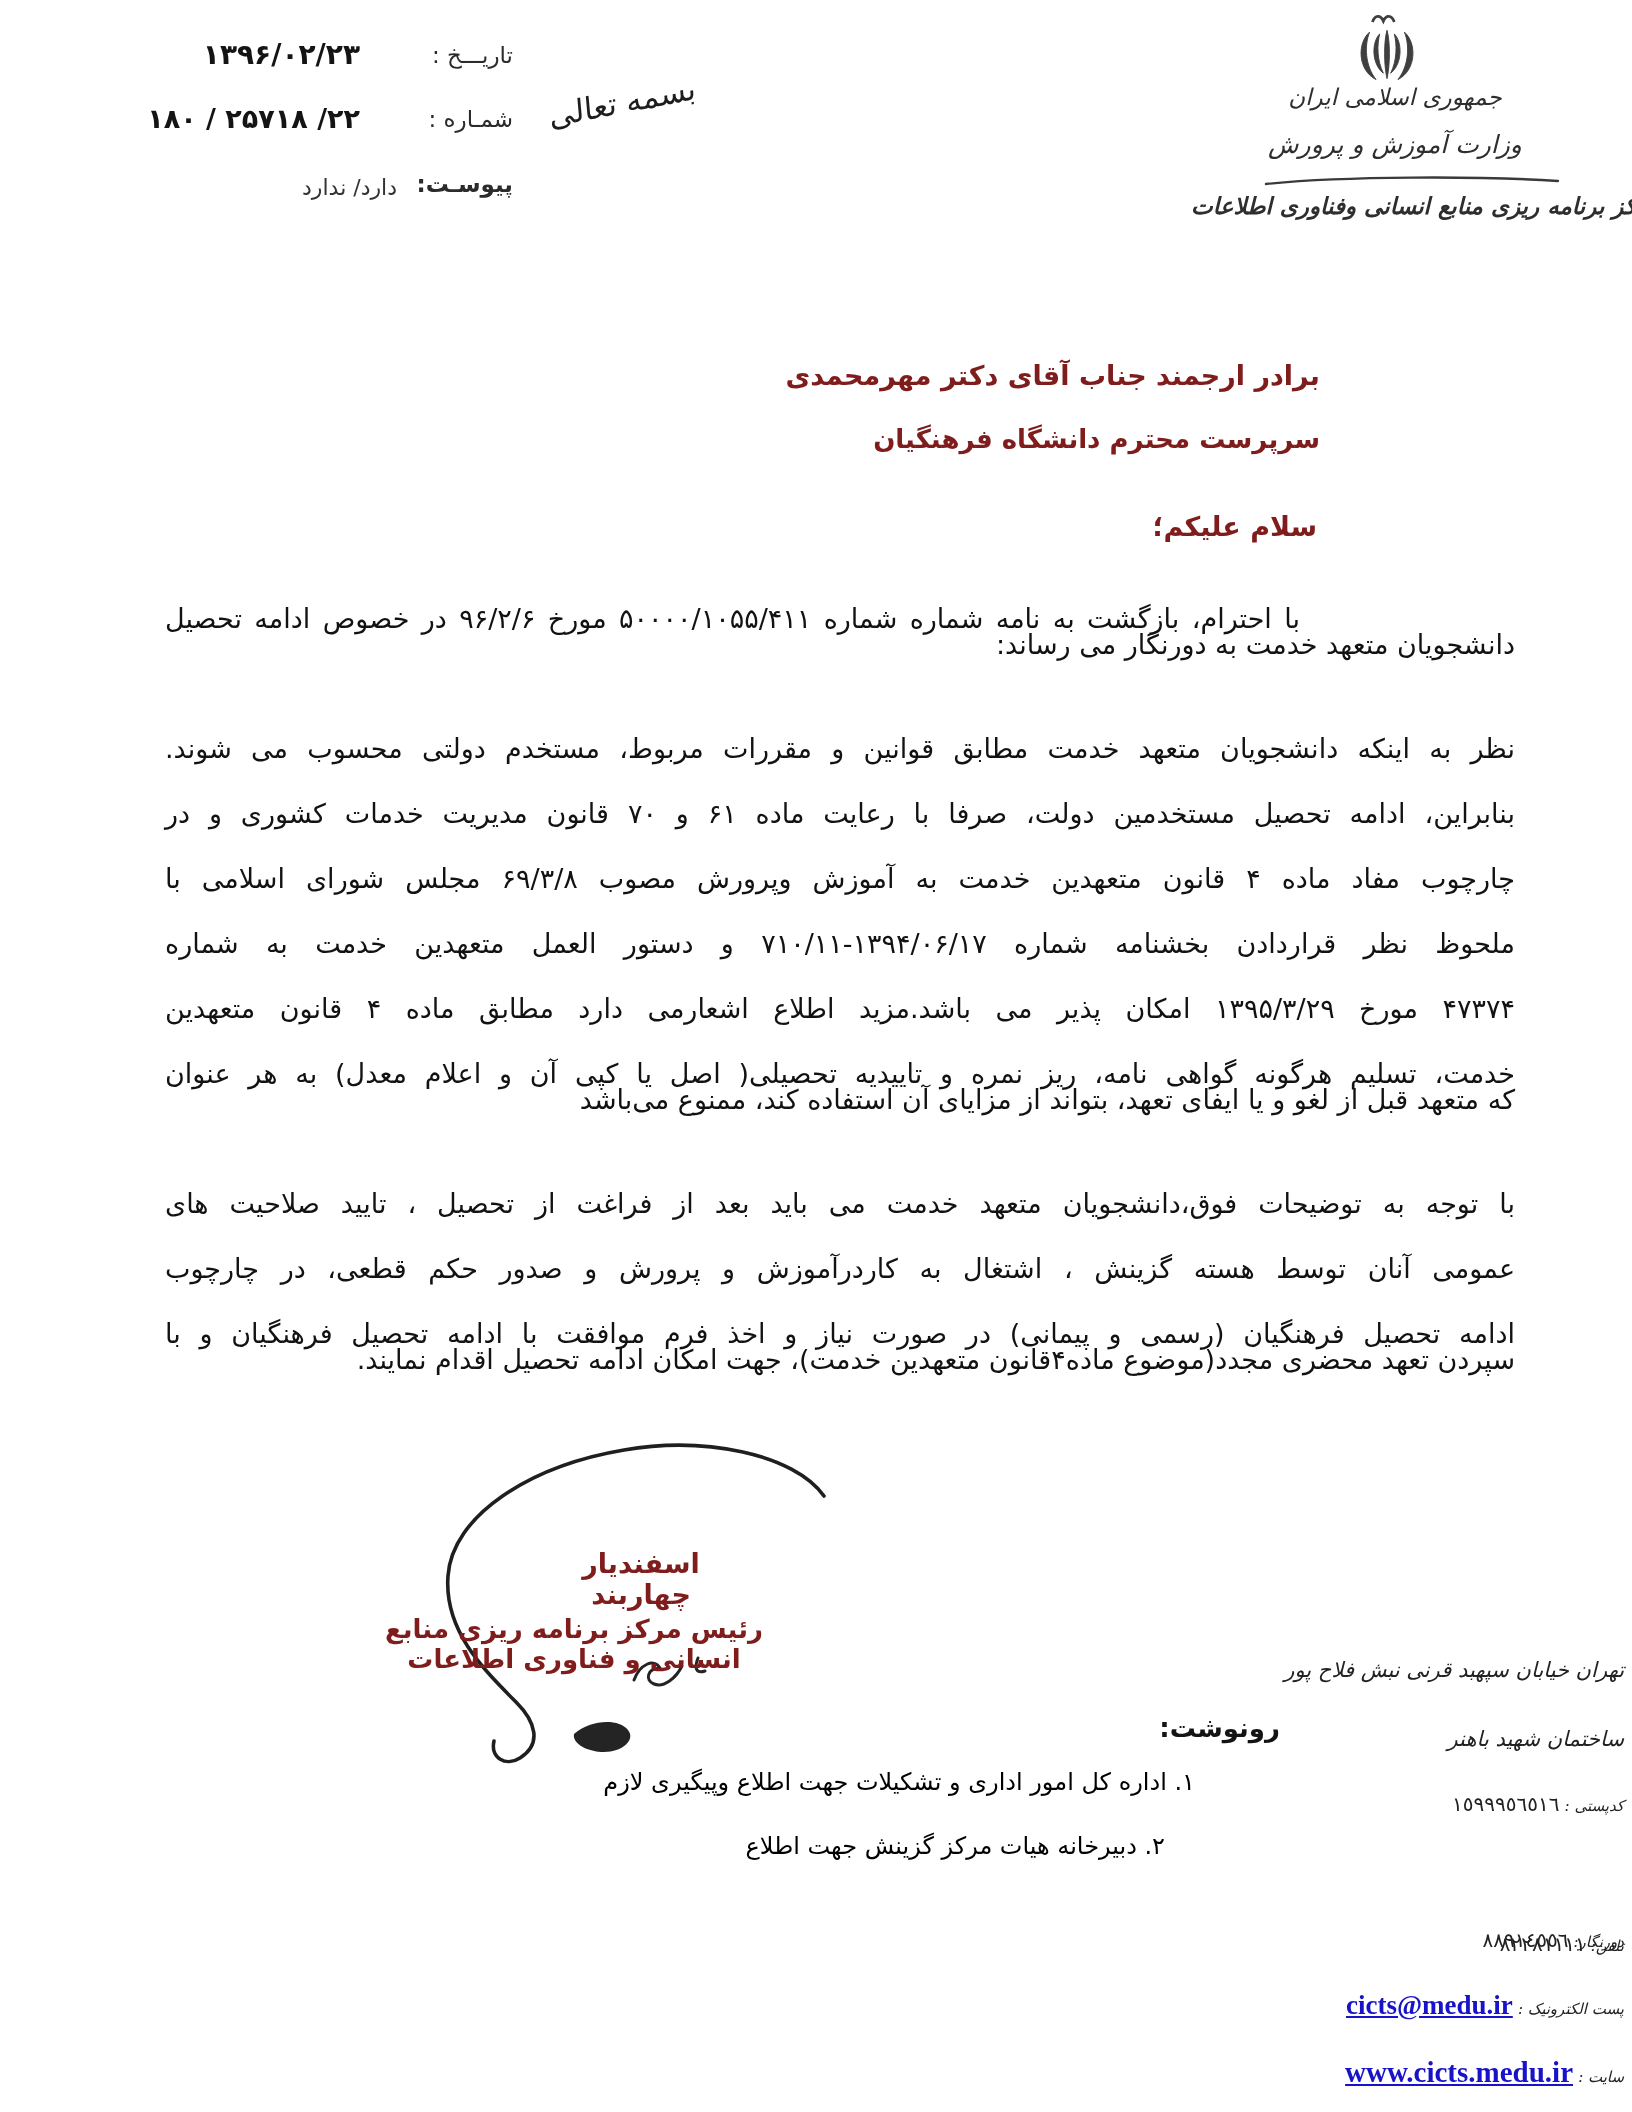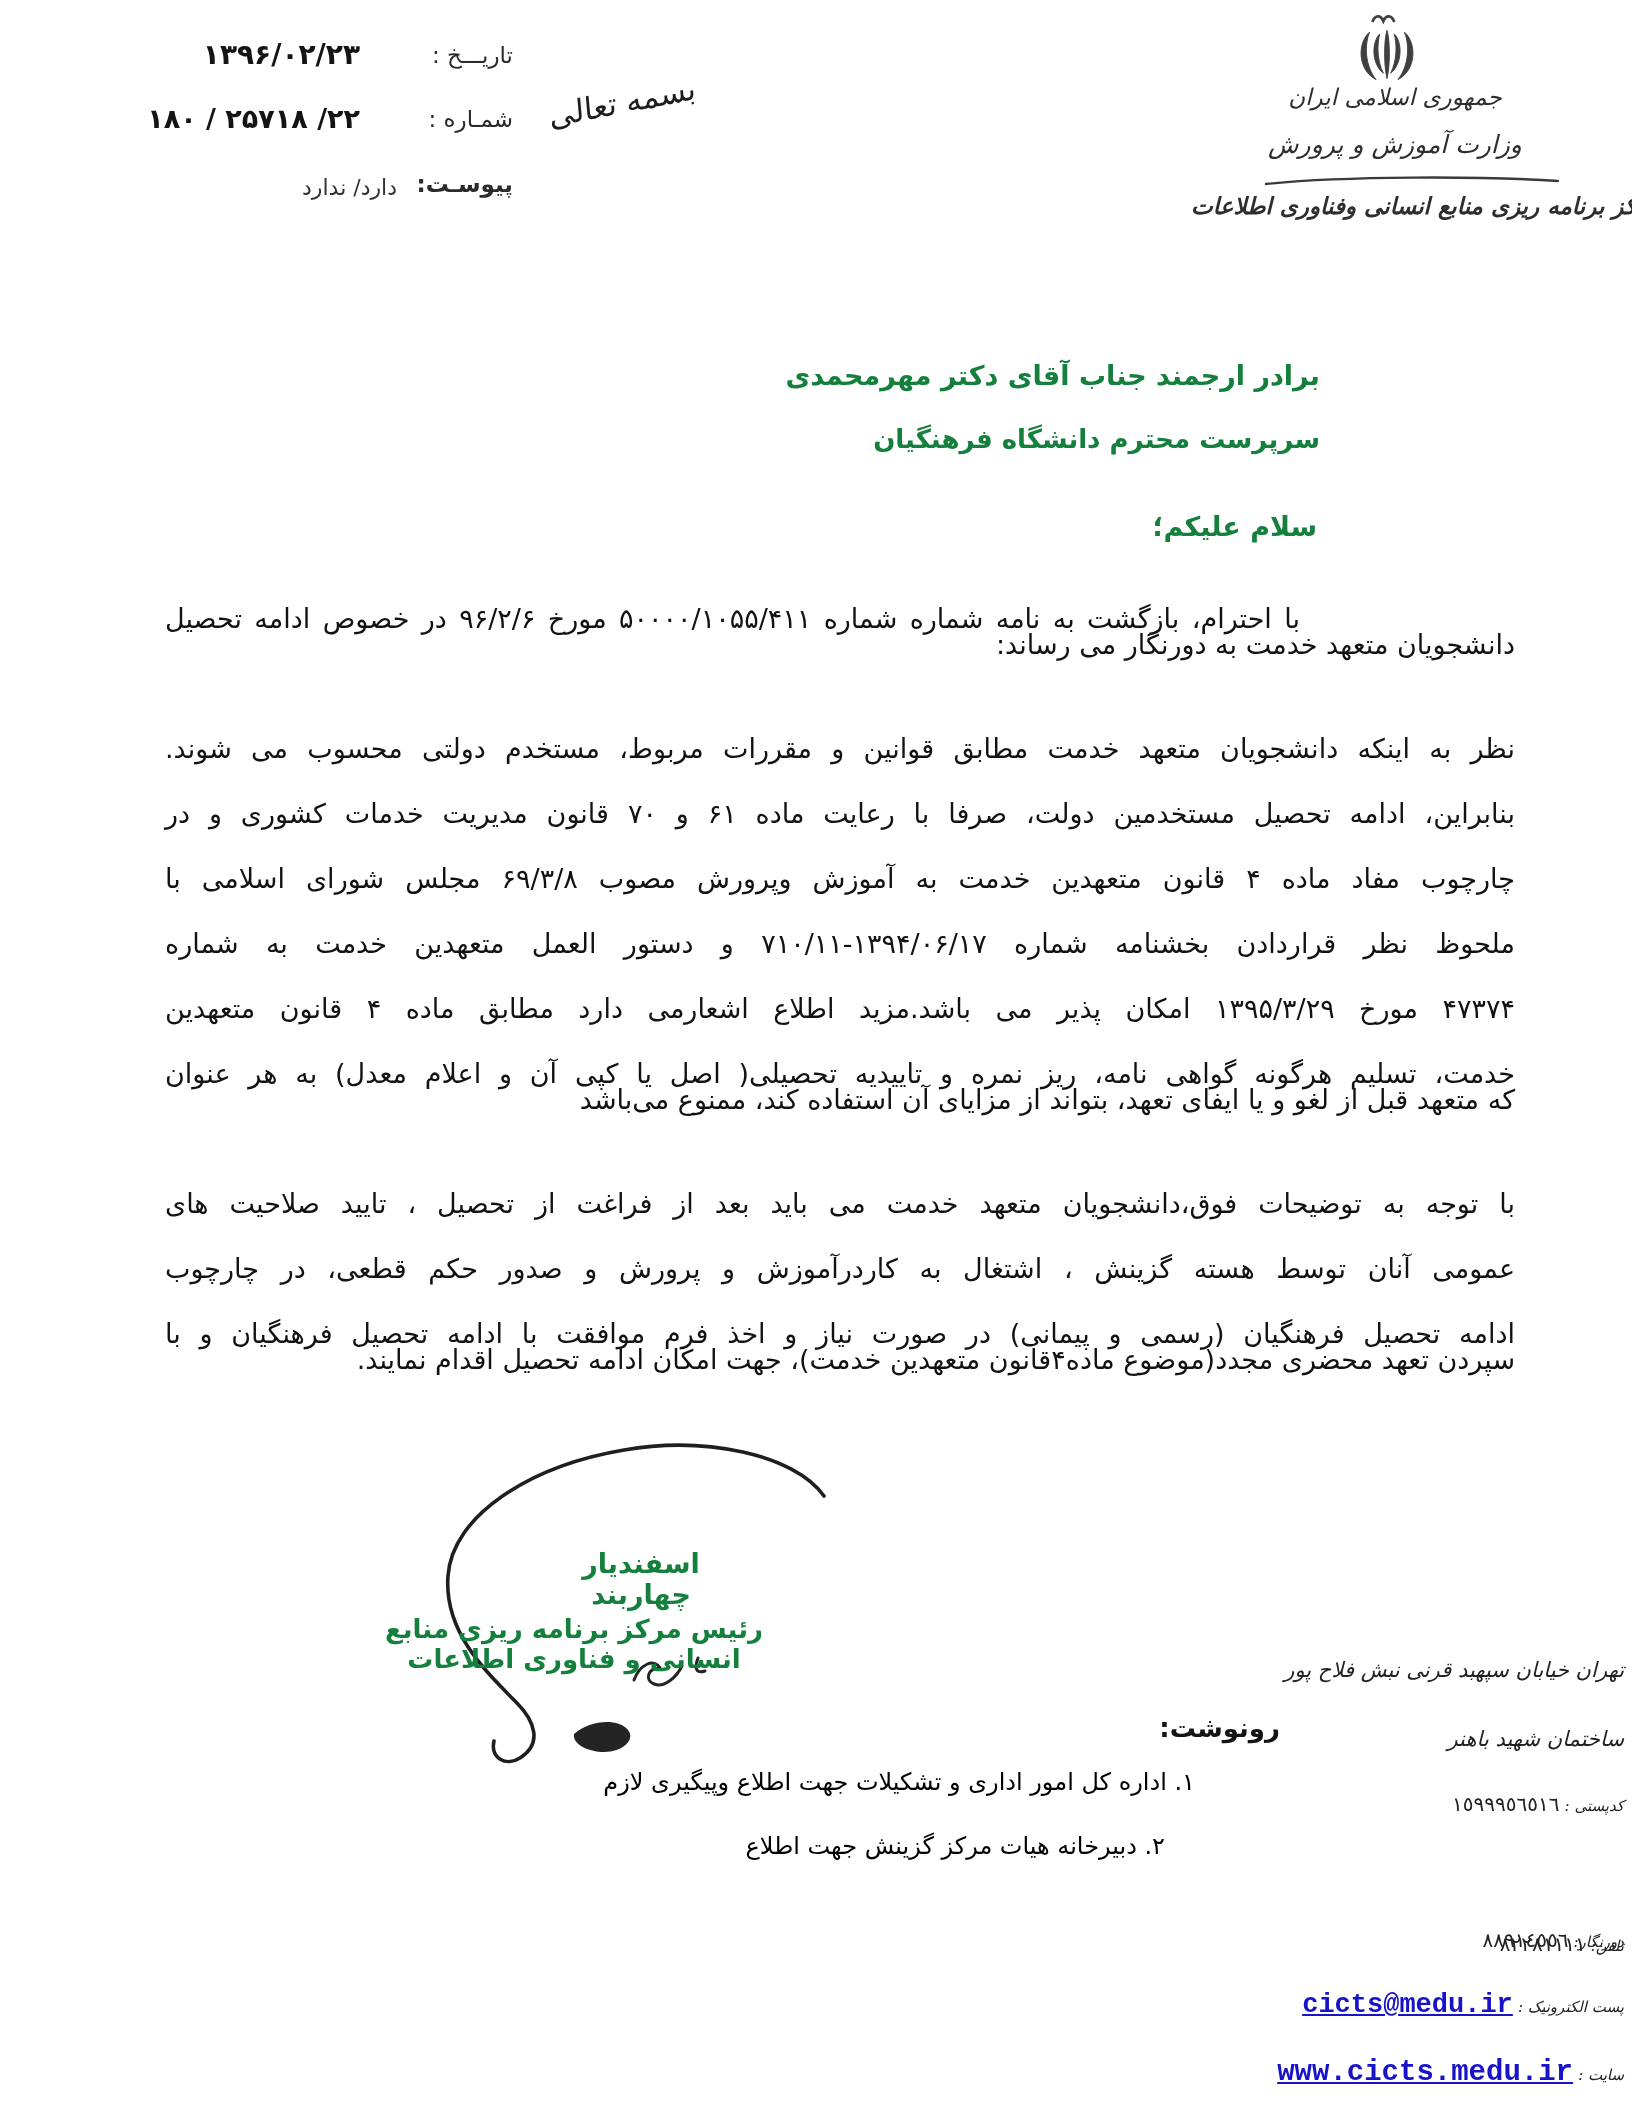--- a/index.html
+++ b/index.html
@@ -21,27 +21,27 @@
     font-family:"DejaVu Serif","DejaVu Sans",serif;
   }
   
   .bl {
     position:absolute; right:117px; width:1350px; direction:rtl;
     font-size:27px; line-height:40px; text-align:right; color:#121212;
     white-space:nowrap;
   }
   .just { white-space:normal; text-align:justify; text-align-last:justify; text-justify:inter-word;margin-top:39px; }
   .ind { text-indent:215px; }
-  .head-line { direction:rtl; font-weight:bold; color:#15803d; }
+  .head-line { direction:rtl; font-weight:bold; color:#7f1d1d; }
   
   .contact-row { position:absolute; right:8px; direction:rtl; text-align:right; color:#222; }
   .contact-label { font-size:15px; font-family:"DejaVu Serif","DejaVu Sans",serif; font-style:italic; }
   .contact-value { font-size:20px; }
   .link-value {
-    font-family:Liberation Mono, monospace; font-weight:bold;
+    font-family:Liberation Serif, serif; font-weight:bold;
     text-decoration:underline; cursor:pointer;margin-top:28px;
   }
   .nastaliq { font-family:"DejaVu Serif","DejaVu Sans",serif; font-style:italic; }
   .cc-item { position:absolute; direction:rtl; font-size:24px; color:#000000; }
   svg { display:block; }
 </style>
 </head>
 <body>
 
 <div class="page">

